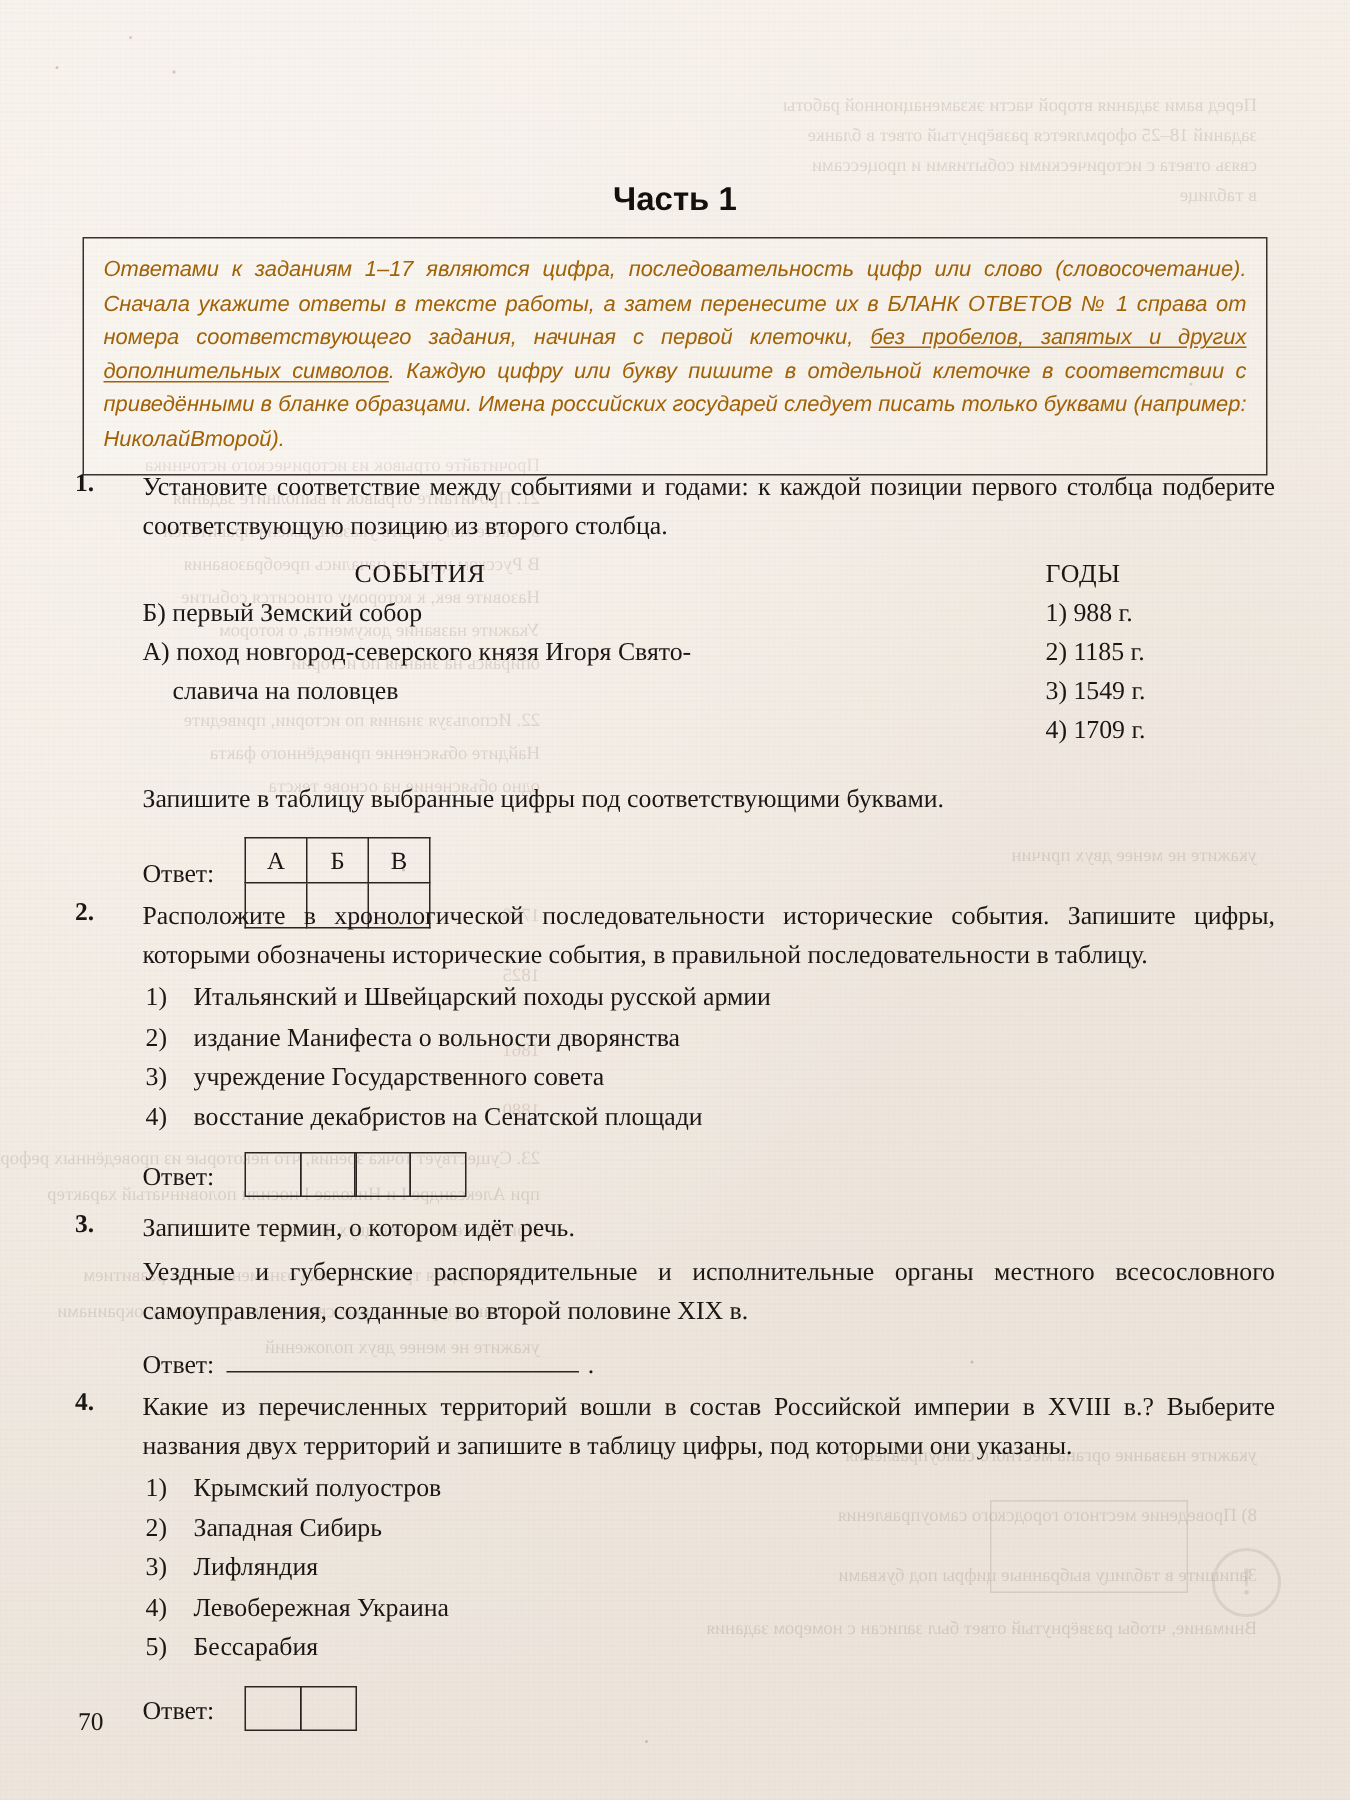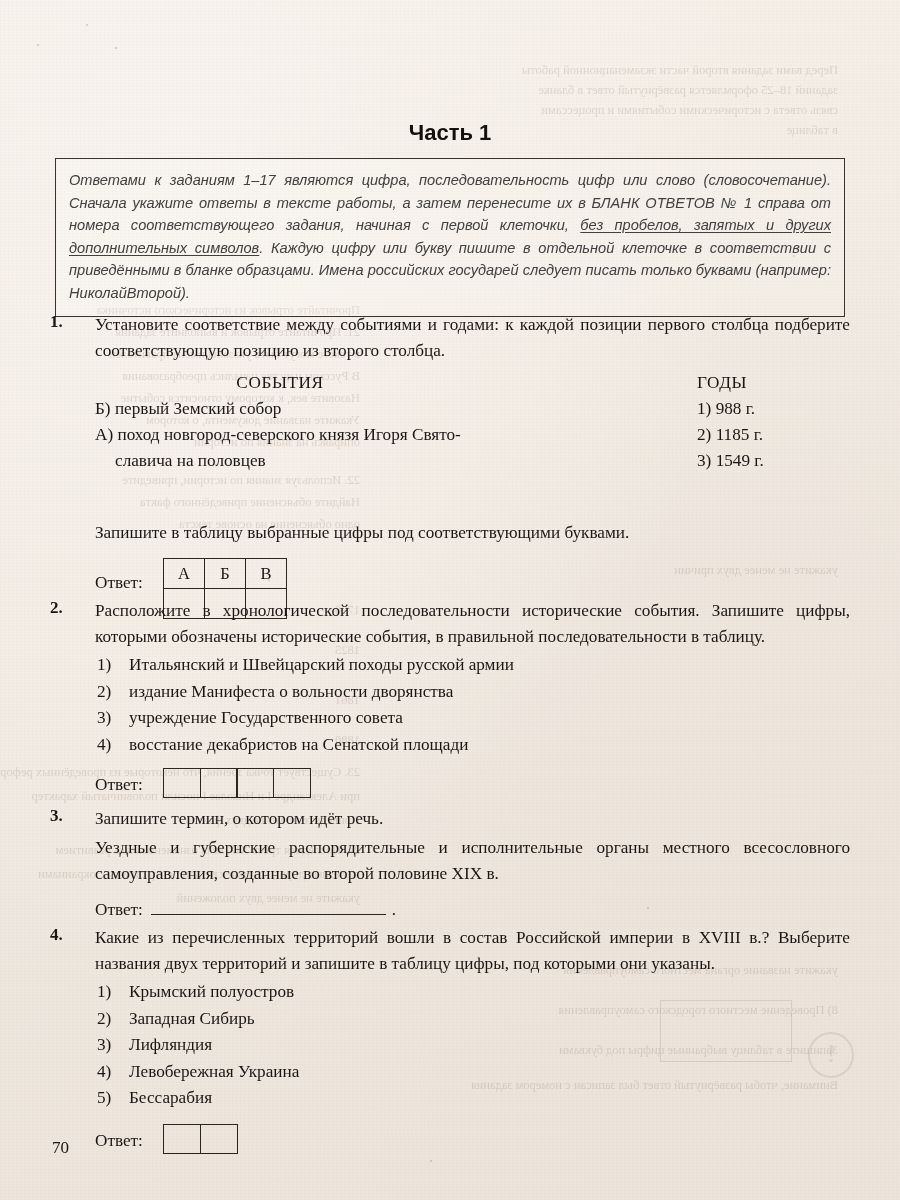--- a/index.html
+++ b/index.html
@@ -131,21 +131,21 @@
     top: 158px;
     width: 790px;
     box-sizing: border-box;
     border: 1.4px solid #3a322c;
     padding: 10px 13px 11px 13px;
     font-family: "Liberation Sans", sans-serif;
     font-style: italic;
     font-size: 14.6px;
     line-height: 22.6px;
     text-align: justify;
-    color: #404040;
+    color: #a16207;
     background: rgba(255,253,250,.18);
   }
   .instruction-box u {
     text-decoration: underline;
     text-underline-offset: 2px;
   }
 
   
   .q {
     position: absolute;
@@ -384,20 +384,24 @@
             <span>988 г.</span>
           </div>
           <div class="year-item">
             <span>2)</span>
             <span>1185 г.</span>
           </div>
           <div class="year-item">
             <span>3)</span>
             <span>1549 г.</span>
           </div>
+          <div class="year-item">
+            <span>4)</span>
+            <span>1709 г.</span>
+          </div>
         </div>
       </div>
 
       <div class="q-text-nojust" style="margin-top:2px;">Запишите в таблицу выбранные цифры под соответствующими буквами.</div>
 
       <div class="answer-row">
         <div class="answer-label">Ответ:</div>
         <table class="ans-table">
           <tbody>
               <tr>

